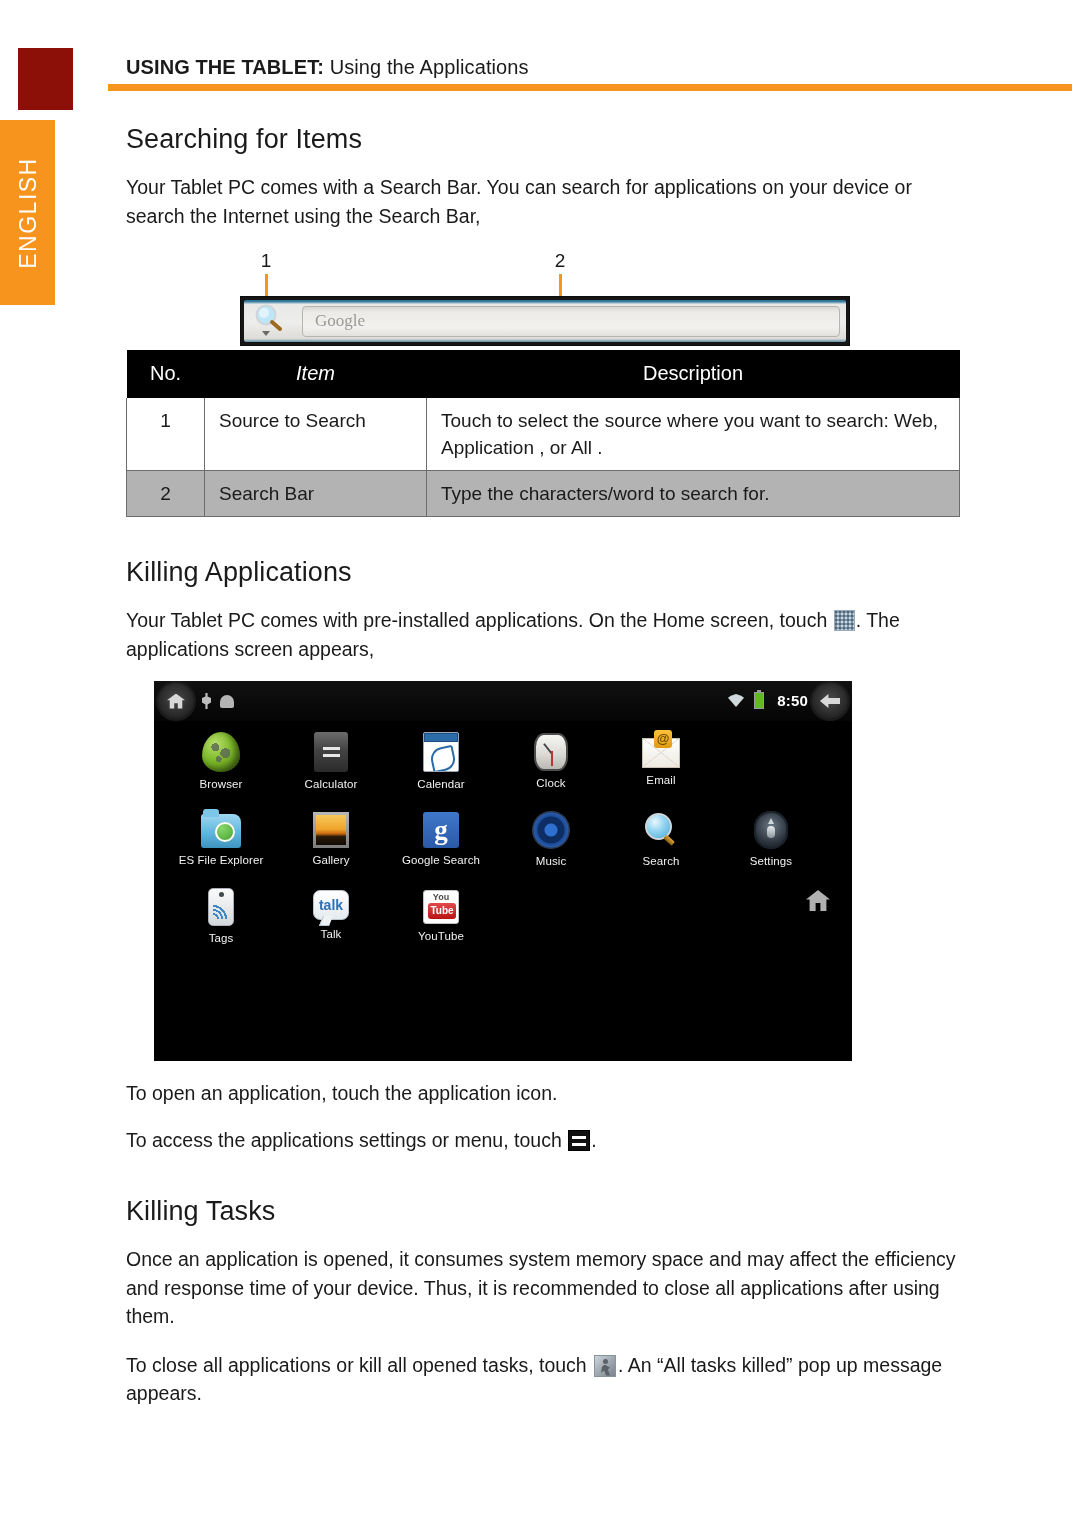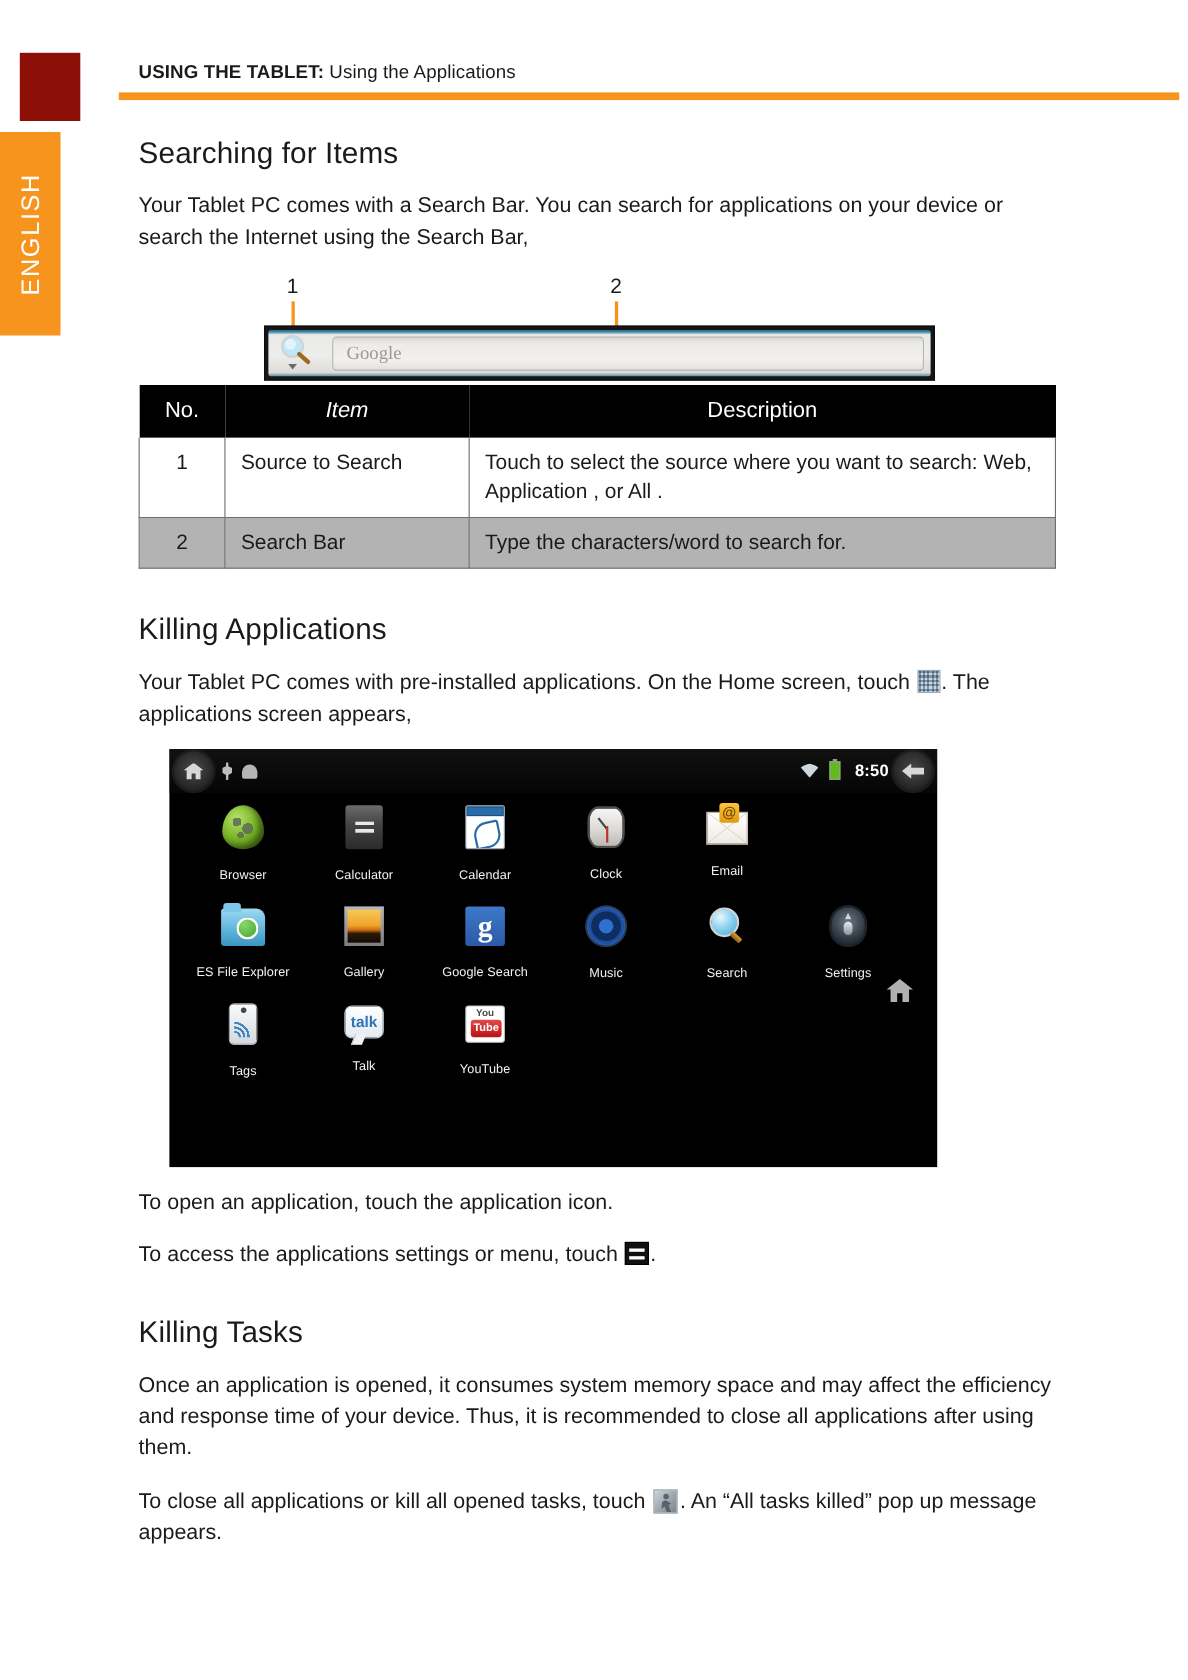--- a/index.html
+++ b/index.html
@@ -39,21 +39,21 @@
   }
 
   
   #header-rule {
     position:absolute; left:108px; top:84px;
     width:964px; height:7px;
     background:#F7941E;
   }
   #header-title {
     position:absolute; left:126px; top:56px;
-    font-size:17px;
+    font-size:20px;
     font-weight:bold;
     color:#1a1a1a;
     letter-spacing:0.1px;
   }
   #header-title .sub { font-weight:normal; }
 
   
   #content {
     position:absolute;
     left:126px; top:110px;
@@ -291,21 +291,20 @@
     position:absolute;
     left:12px; top:50px;
     width:660px;
   }
   .tb-row { display:flex; margin-bottom:18px; }
   .tb-app {
     width:110px;
     display:flex;
     flex-direction:column;
     align-items:center;
-    gap:12px;
   }
   .tb-icon {
     width:42px; height:42px;
     position:relative;
     margin-bottom:6px;
   }
   .tb-label {
     color:#f2f2f2;
     font-size:11.5px;
     text-align:center;

